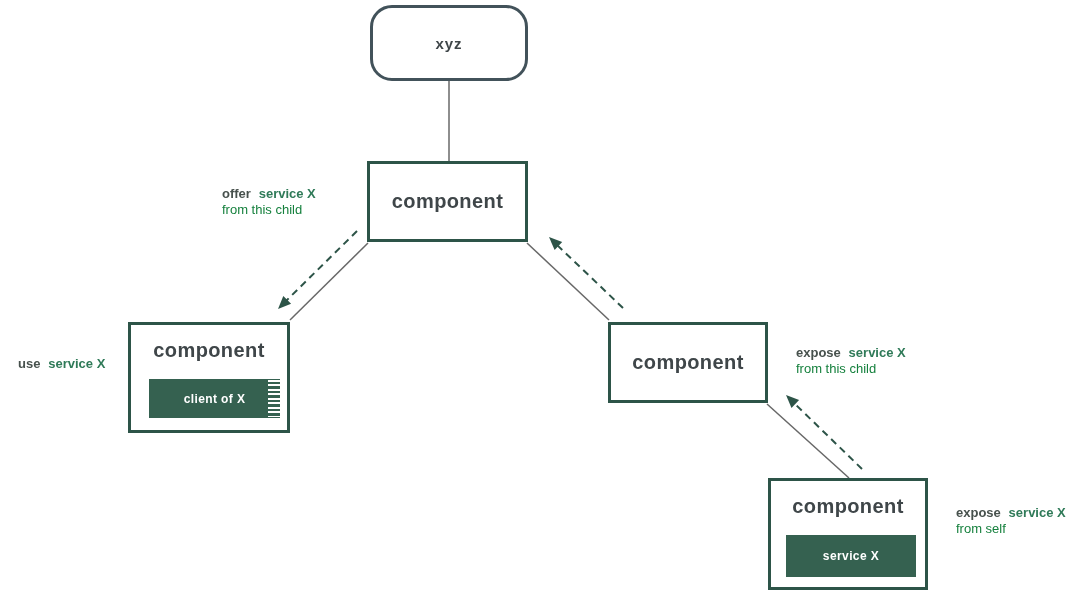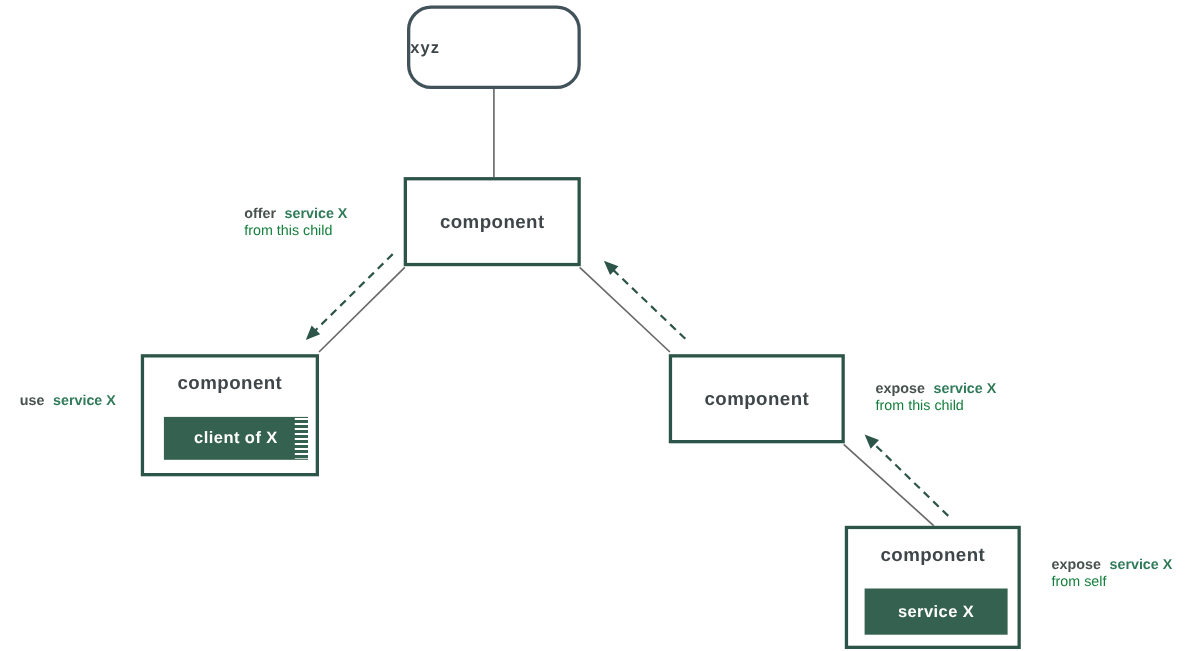--- a/index.html
+++ b/index.html
@@ -13,40 +13,40 @@
   
   #edges{position:absolute;left:0;top:0;width:1082px;height:592px;pointer-events:none;}
 
   
   .node{
     position:absolute;box-sizing:border-box;
     border:3px solid #2d5448;background:#ffffff;
     color:#3f4649;
   }
   .node-label{
-    font-size:17px;font-weight:600;letter-spacing:.4px;color:#3f4649;
+    font-size:20px;font-weight:600;letter-spacing:.4px;color:#3f4649;
     font-family:"Liberation Sans",sans-serif;
   }
   .node-xyz{
     left:370px;top:5px;width:158px;height:76px;
     border:3.5px solid #42525a;border-radius:22px;
-    display:flex;align-items:center;justify-content:flex-start;
+    display:flex;align-items:center;justify-content:center;
   }
   .node-xyz .node-label{font-size:15px;letter-spacing:1px;}
   .node-top{left:367px;top:161px;width:161px;height:81px;display:flex;align-items:center;justify-content:center;}
   .node-right{left:608px;top:322px;width:160px;height:81px;display:flex;align-items:center;justify-content:center;}
   .node-left{left:128px;top:322px;width:162px;height:111px;}
   .node-bottom{left:768px;top:478px;width:160px;height:112px;}
   .node-left .node-label,.node-bottom .node-label{
     display:block;text-align:center;margin-top:14px;
   }
   .inner-box{
     position:absolute;box-sizing:border-box;background:#356150;
     display:flex;align-items:center;justify-content:center;
-    color:#ffffff;font-size:15px;font-weight:600;letter-spacing:.4px;
+    color:#ffffff;font-size:12px;font-weight:600;letter-spacing:.4px;
   }
   .inner-client{left:18px;top:54px;width:131px;height:39px;}
   .inner-service{left:15px;top:54px;width:130px;height:42px;}
   .teeth{
     position:absolute;right:0;top:1px;bottom:1px;width:12px;
     background:repeating-linear-gradient(to bottom,#ffffff 0 2px,rgba(0,0,0,0) 2px 4.5px);
   }
 
   
   .ann{

